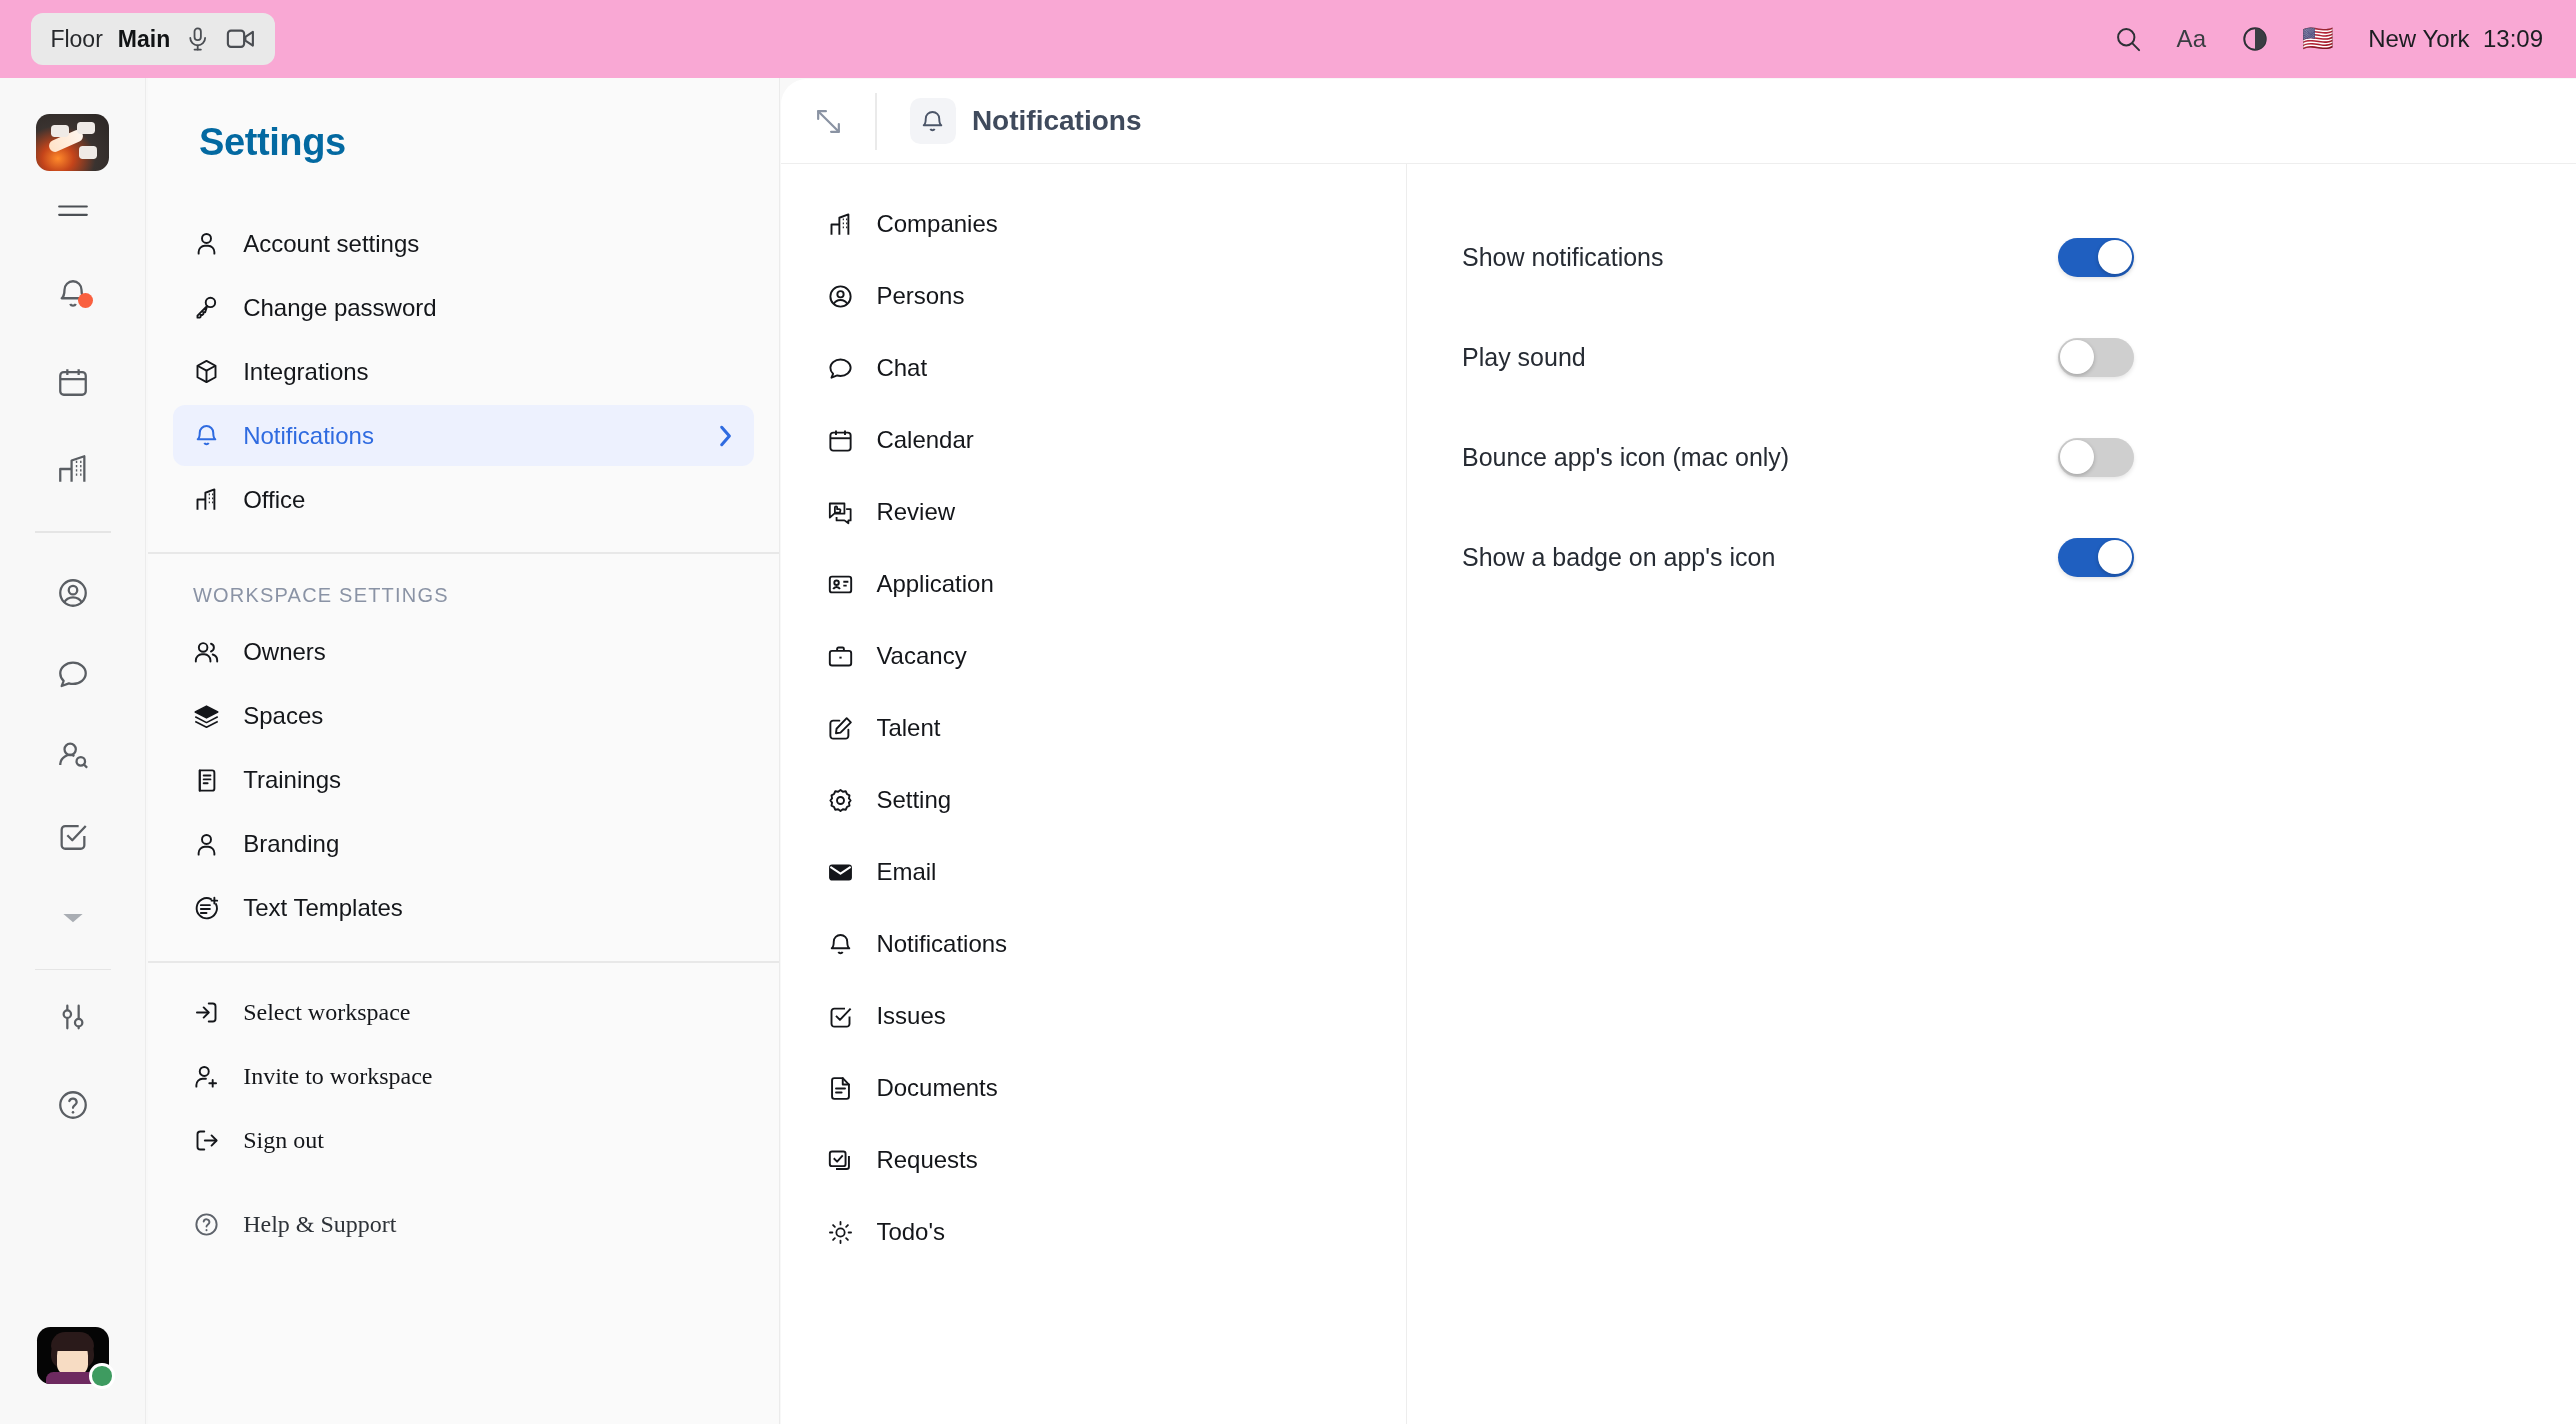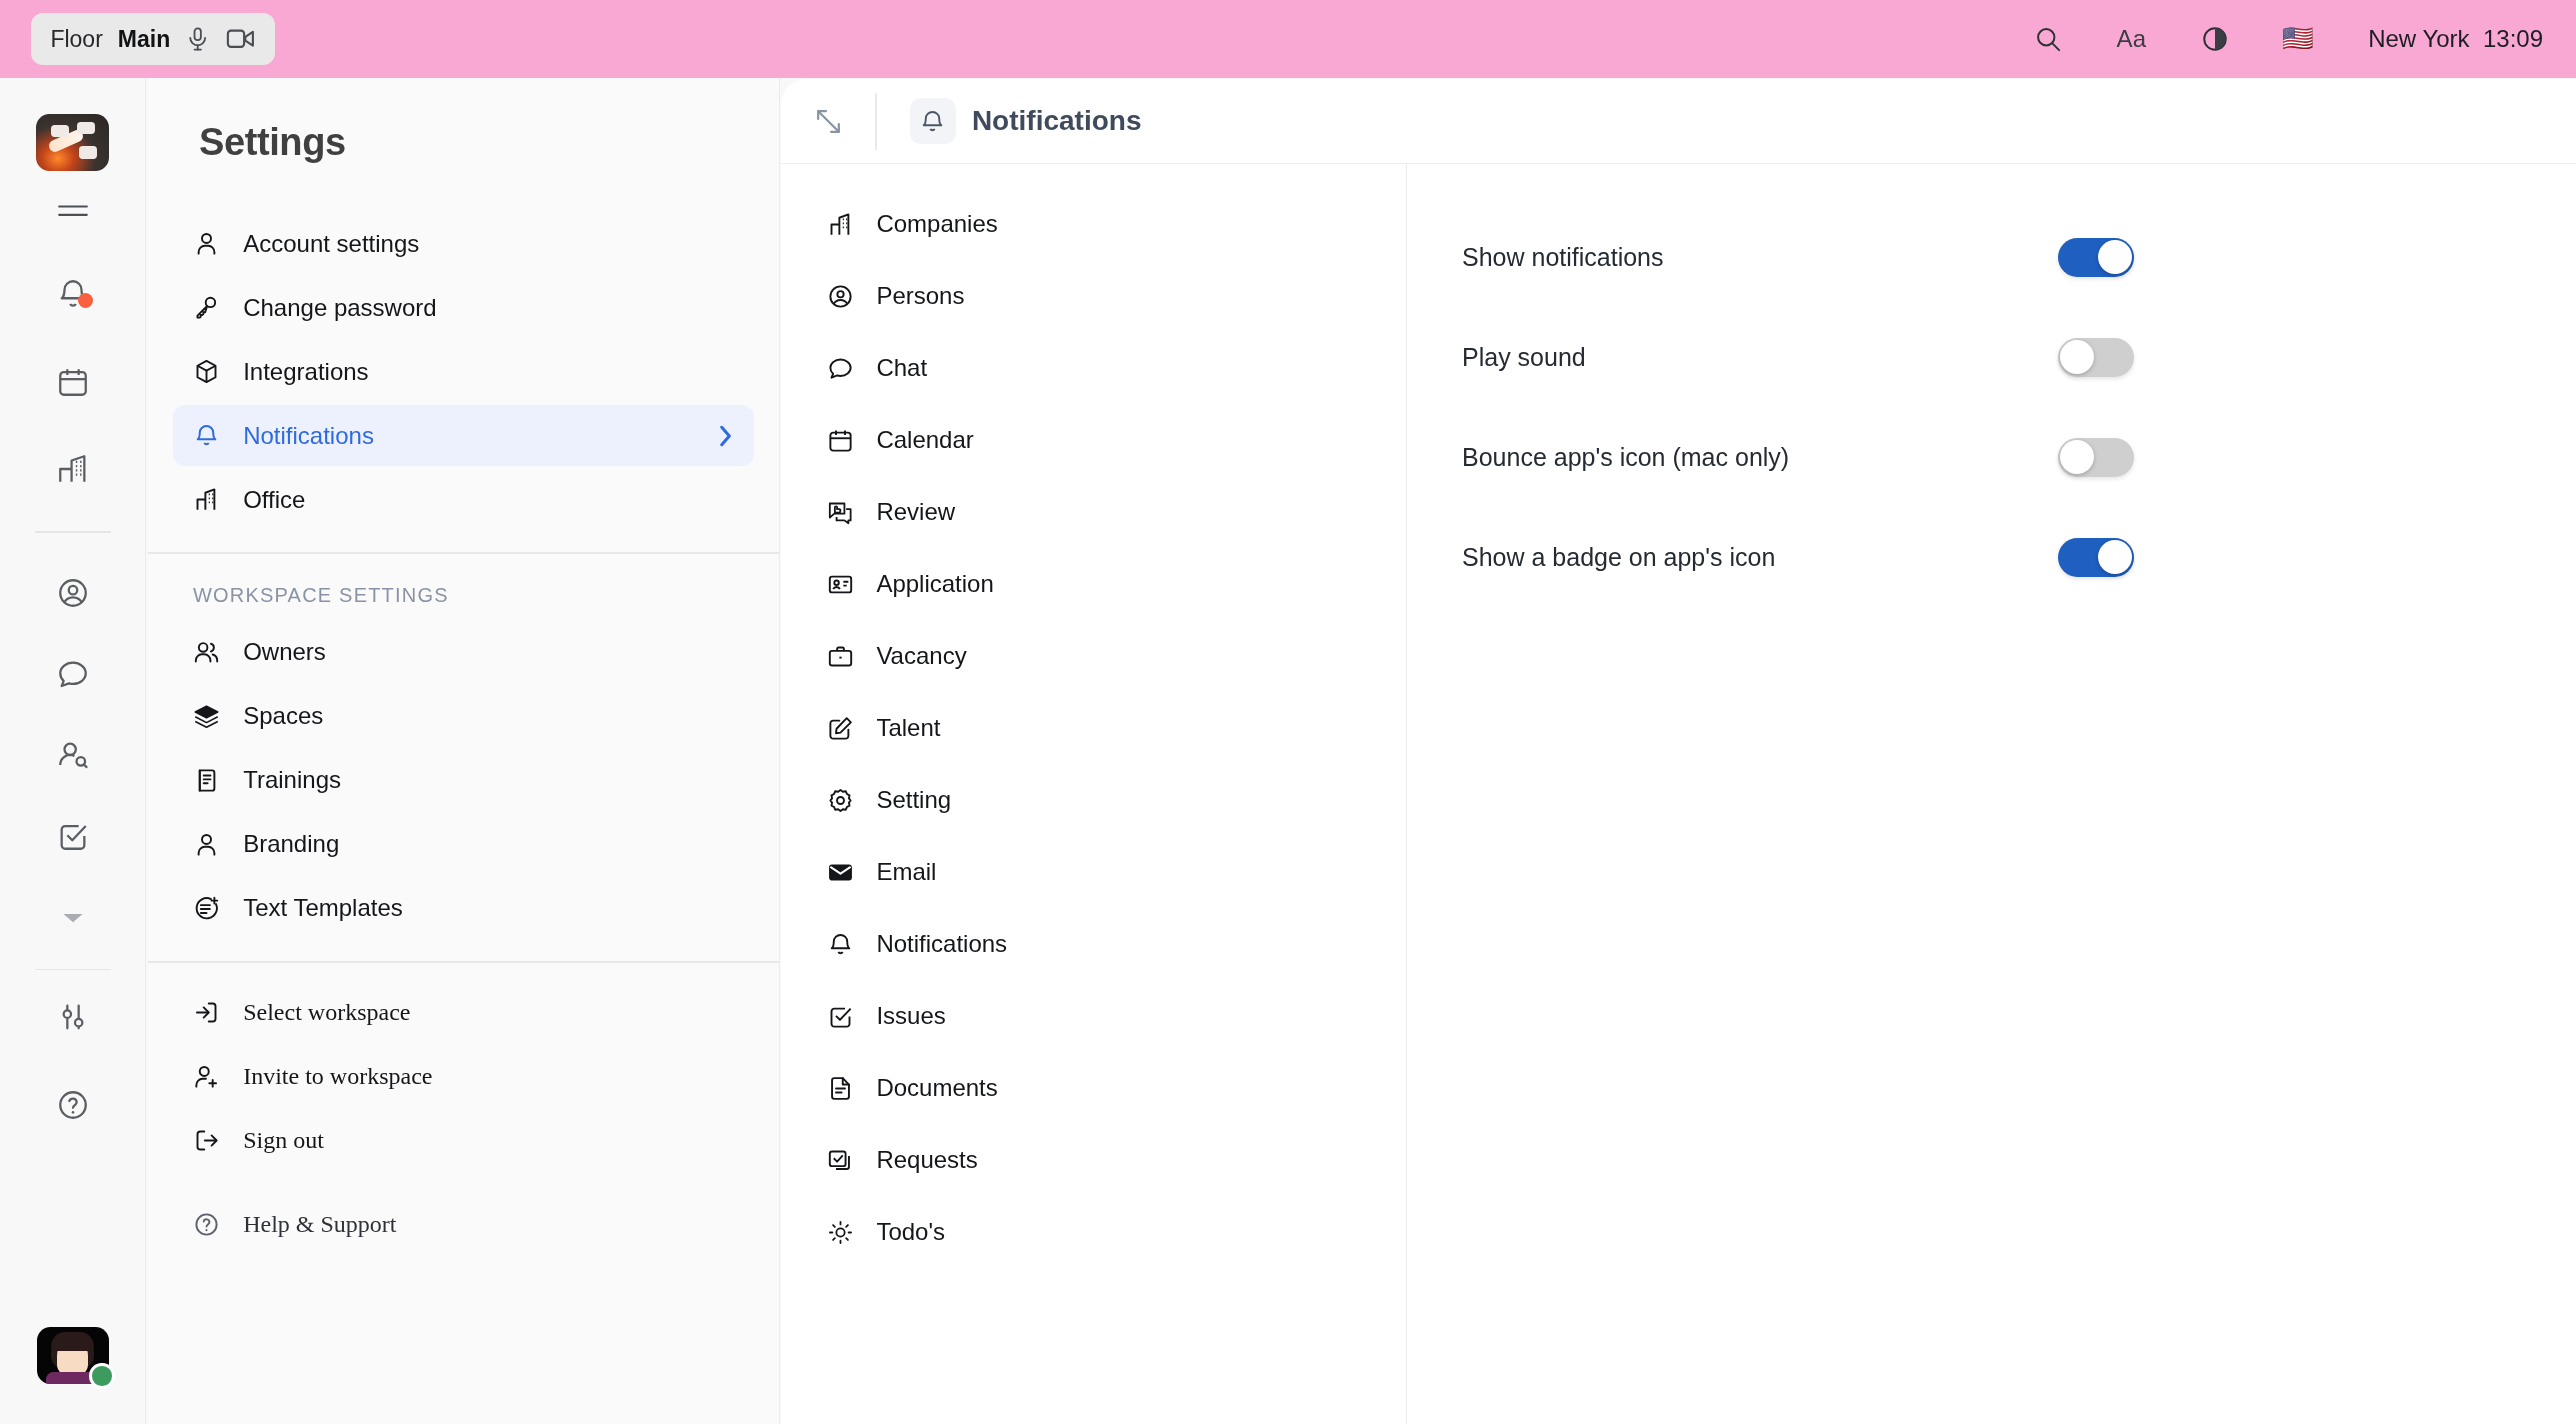--- a/index.html
+++ b/index.html
@@ -18,21 +18,21 @@
   }
   .floor-pill {
     margin-left: 31px; height: 52px; display: flex; align-items: center;
     background: #E9E9E9; border-radius: 12px; padding: 0 19.4px; gap: 15px;
   }
   .floor-label { font-size: 23px; color: #26282B; }
   .floor-value { font-size: 23px; color: #111315; font-weight: bold; }
   .mic-ic, .cam-ic { display: flex; align-items: center; }
 
   .topbar-right {
-    margin-left: auto; margin-right: 33px; display: flex; align-items: center; gap: 54px; text-align: right;
+    margin-left: auto; margin-right: 33px; display: flex; align-items: center; gap: 34px; text-align: right;
   }
   .tb-icon { display: flex; align-items: center; justify-content: center; cursor: pointer; }
   .aa-txt { font-size: 24px; color: #3A3D42; letter-spacing: 0.4px; }
   .flag { font-size: 25.4px; line-height: 1; }
   .city-time { font-size: 24px; color: #1C1E22; display: flex; gap: 13.4px; }
 
   
   .rail {
     position: absolute; top: 78px; left: 0; width: 146px; height: 1347px;
     background: #F8F8F8; border-right: 1.5px solid #ECECEC;
@@ -72,21 +72,21 @@
     position: absolute; right: -6px; bottom: -4.5px; width: 25.4px; height: 25.4px; border-radius: 50%;
     background: #3E9B60; border: 3.7px solid #FFFFFF;
   }
 
   
   .settings-panel {
     position: absolute; top: 78px; left: 148px; width: 632px; height: 1347px;
     background: #FAFAFA; border-right: 1.5px solid #EBEBEB;
   }
   .settings-title {
-    margin: 43px 0 0 51px; font-size: 38px; font-weight: bold; color: #404040; letter-spacing: -0.4px;
+    margin: 43px 0 0 51px; font-size: 38px; font-weight: bold; color: #0369a1; letter-spacing: -0.4px;
   }
   .sp-group { padding: 0 25.4px; }
   .sp-item {
     display: flex; align-items: center; height: 61px; border-radius: 12px;
     padding: 0 19.4px; gap: 22.4px; cursor: pointer; margin-top: 3px;
   }
   .sp-item .lbl { font-size: 24px; color: #14161A; white-space: nowrap; }
   .sp-item.active { background: #EDF1FE; }
   .sp-item.active .lbl { color: #2F6BE0; }
   .sp-item .chev { margin-left: auto; display: flex; align-items: center; }

